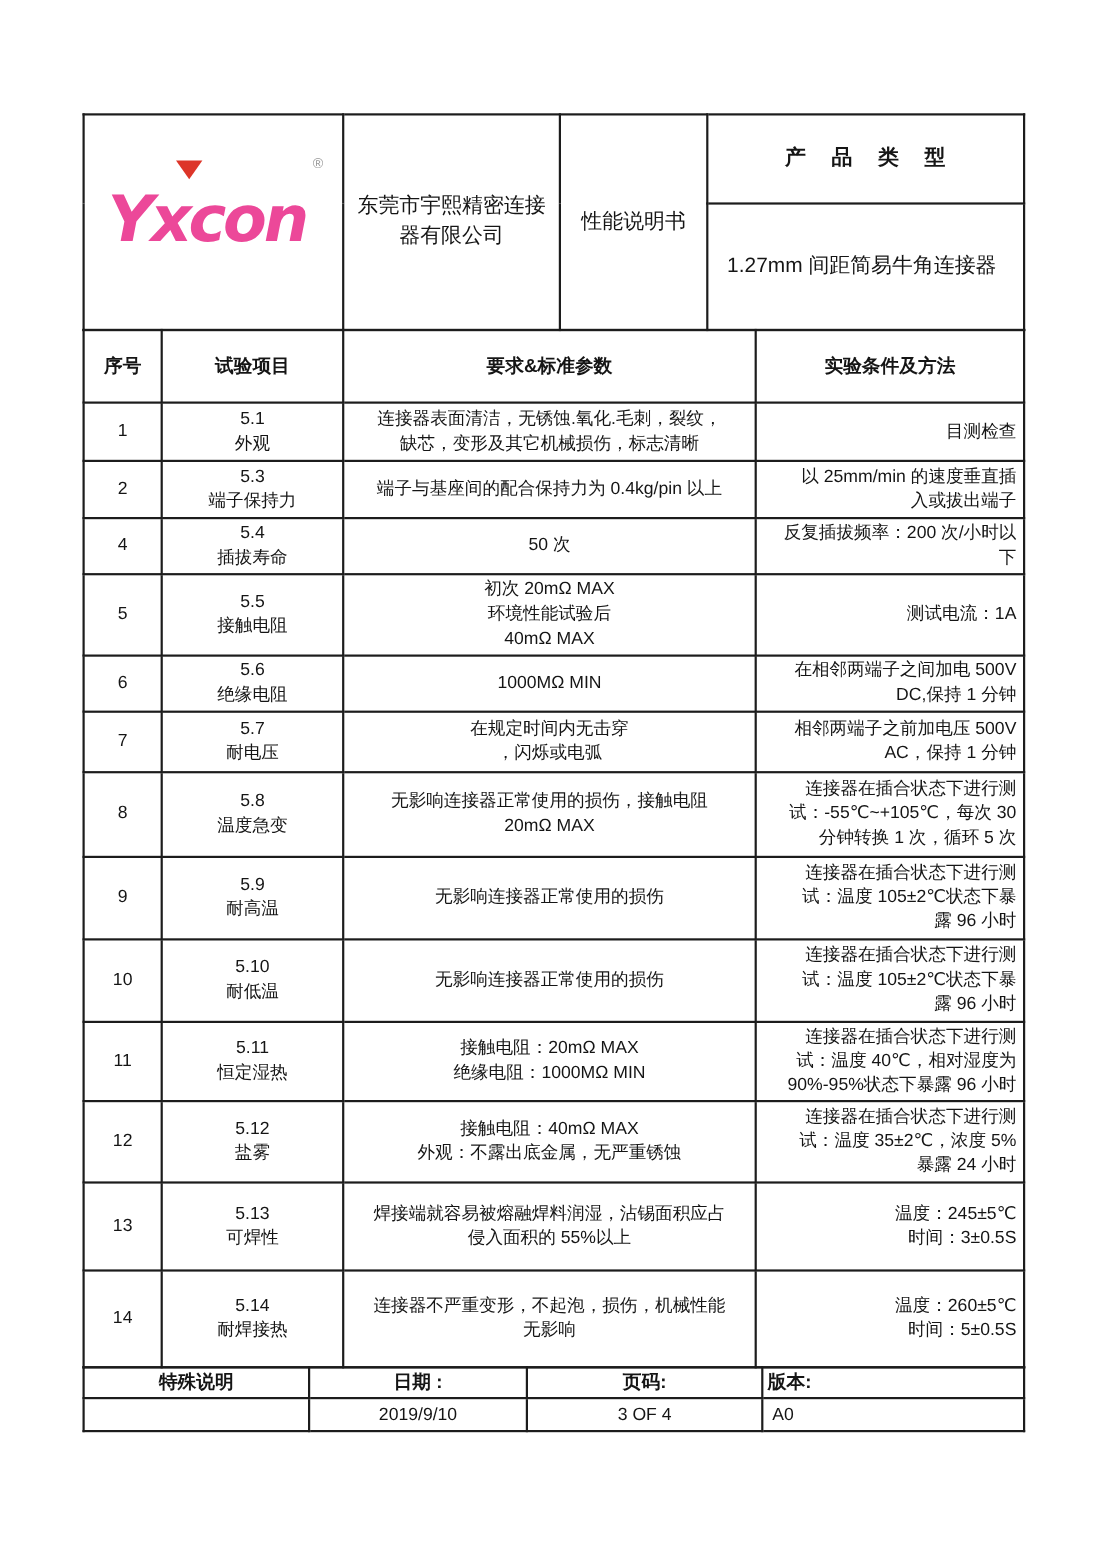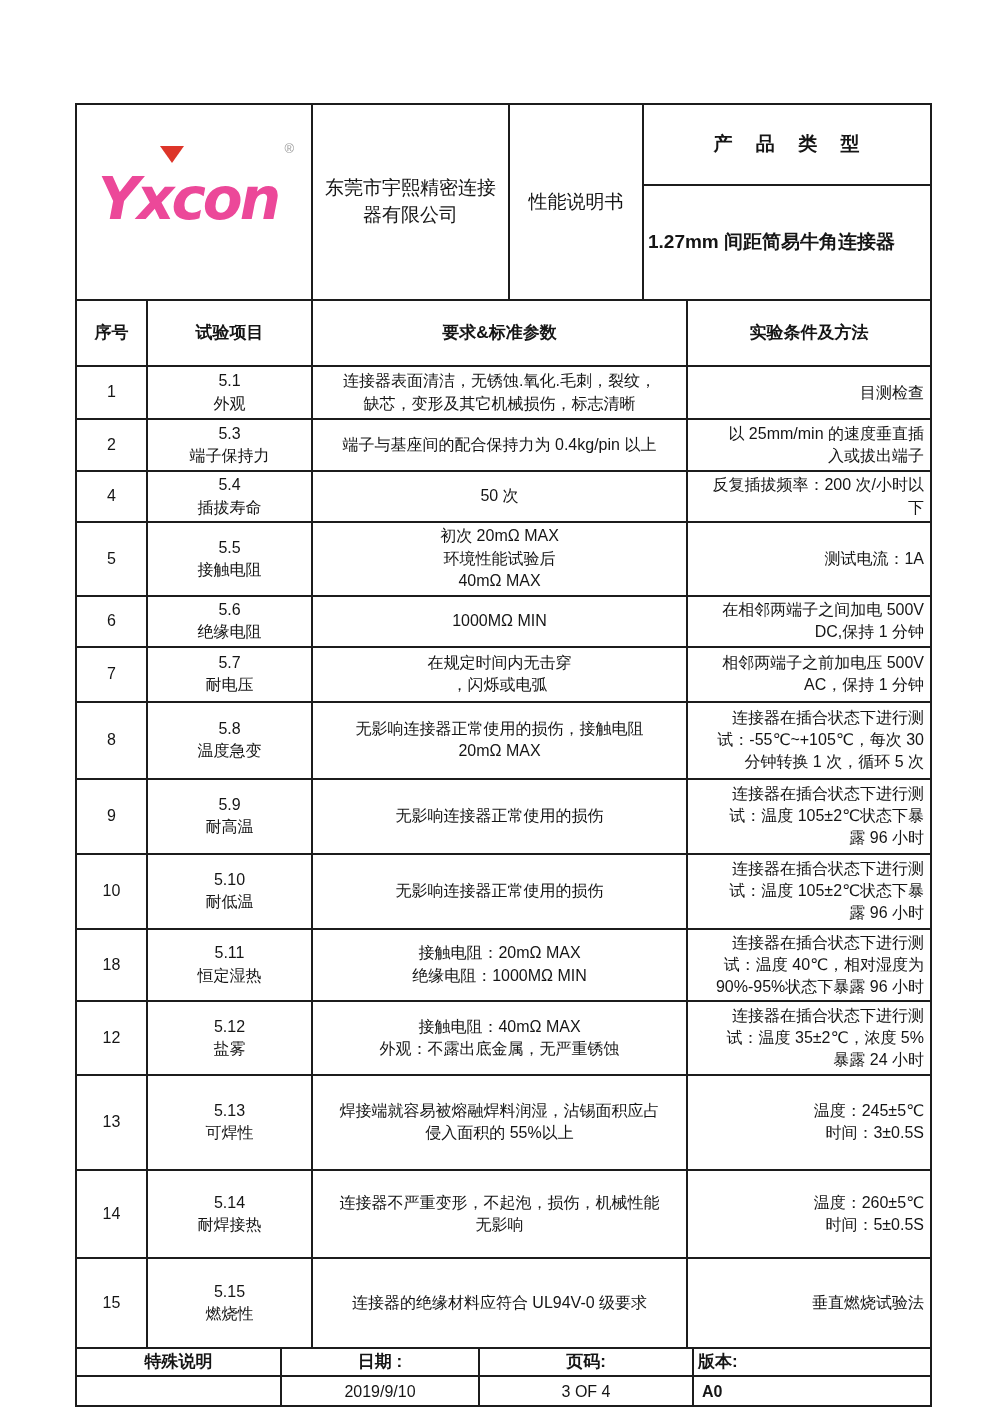--- a/index.html
+++ b/index.html
@@ -24,30 +24,30 @@
     font-family:"DejaVu Sans",sans-serif;font-style:italic;font-weight:bold;
     font-size:58px;color:#ec4899;letter-spacing:-3px;line-height:1.1;
   }
   .logo-tri{
     position:absolute;left:64px;top:10px;width:0;height:0;
     border-left:12px solid transparent;border-right:12px solid transparent;
     border-top:17px solid #dd3529;
   }
   .logo-r{position:absolute;right:-2px;top:4px;font-size:13px;color:#9a9a9a;font-style:normal;font-weight:normal;}
   .ptype-label{font-weight:bold;letter-spacing:9px;text-align:center;padding-left:14px;font-size:19px;}
-  .pname{font-weight:bold;text-align:left;padding-left:4px;font-size:19px;}
+  .pname{font-weight:normal;text-align:left;padding-left:17px;font-size:19px;}
 
   
   .cols td{font-weight:bold;font-size:17px;}
   .cond{line-height:1.38;text-align:right;}
 
   
   .flab td{font-weight:bold;font-size:17px;line-height:1.1;padding:2px 4px;}
   .fval td{vertical-align:top;padding-top:4px;font-size:16px;}
-  .left{text-align:left;padding-left:8px;font-weight:bold;}
+  .left{text-align:left;padding-left:8px;}
 </style>
 </head>
 <body>
 
 <div class="sheet">
 
   <table class="hdr">
     <colgroup>
         <col style="width:236px">
         <col style="width:197px">
@@ -160,63 +160,56 @@
     <tr style="height:75px">
       <td>10</td>
       <td>5.10
 耐低温</td>
       <td>无影响连接器正常使用的损伤</td>
       <td class="cond">连接器在插合状态下进行测
 试：温度 105±2℃状态下暴
 露 96 小时</td>
     </tr>
     <tr style="height:72px">
-      <td>18</td>
+      <td>11</td>
       <td>5.11
 恒定湿热</td>
       <td>接触电阻：20mΩ MAX
 绝缘电阻：1000MΩ MIN</td>
       <td class="cond">连接器在插合状态下进行测
 试：温度 40℃，相对湿度为
 90%-95%状态下暴露 96 小时</td>
     </tr>
     <tr style="height:74px">
       <td>12</td>
       <td>5.12
 盐雾</td>
       <td>接触电阻：40mΩ MAX
 外观：不露出底金属，无严重锈蚀</td>
       <td class="cond">连接器在插合状态下进行测
 试：温度 35±2℃，浓度 5%
 暴露 24 小时</td>
     </tr>
-    <tr style="height:95px">
+    <tr style="height:80px">
       <td>13</td>
       <td>5.13
 可焊性</td>
       <td>焊接端就容易被熔融焊料润湿，沾锡面积应占
 侵入面积的 55%以上</td>
       <td class="cond">温度：245±5℃
 时间：3±0.5S</td>
     </tr>
     <tr style="height:88px">
       <td>14</td>
       <td>5.14
 耐焊接热</td>
       <td>连接器不严重变形，不起泡，损伤，机械性能
 无影响</td>
       <td class="cond">温度：260±5℃
 时间：5±0.5S</td>
-    </tr>
-    <tr style="height:90px">
-      <td>15</td>
-      <td>5.15
-燃烧性</td>
-      <td>连接器的绝缘材料应符合 UL94V-0 级要求</td>
-      <td class="cond">垂直燃烧试验法</td>
     </tr>
   </tbody>
     </table>
 
   <table class="t3">
     <colgroup>
         <col style="width:205px">
         <col style="width:198px">
         <col style="width:214px">
         <col style="width:238px">

